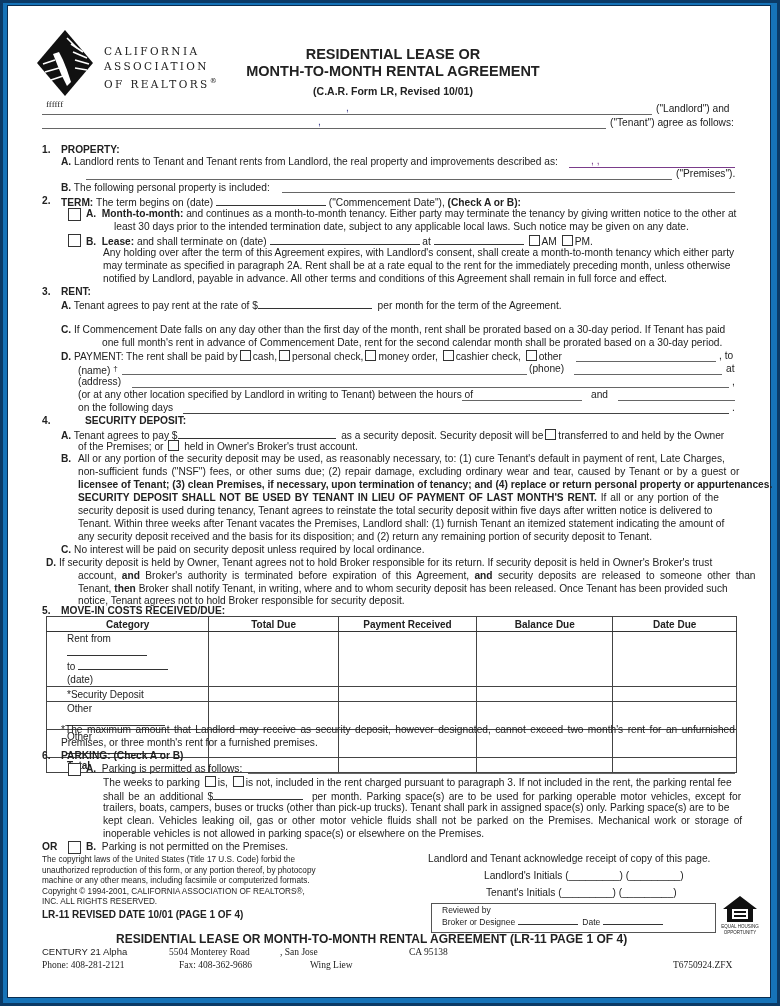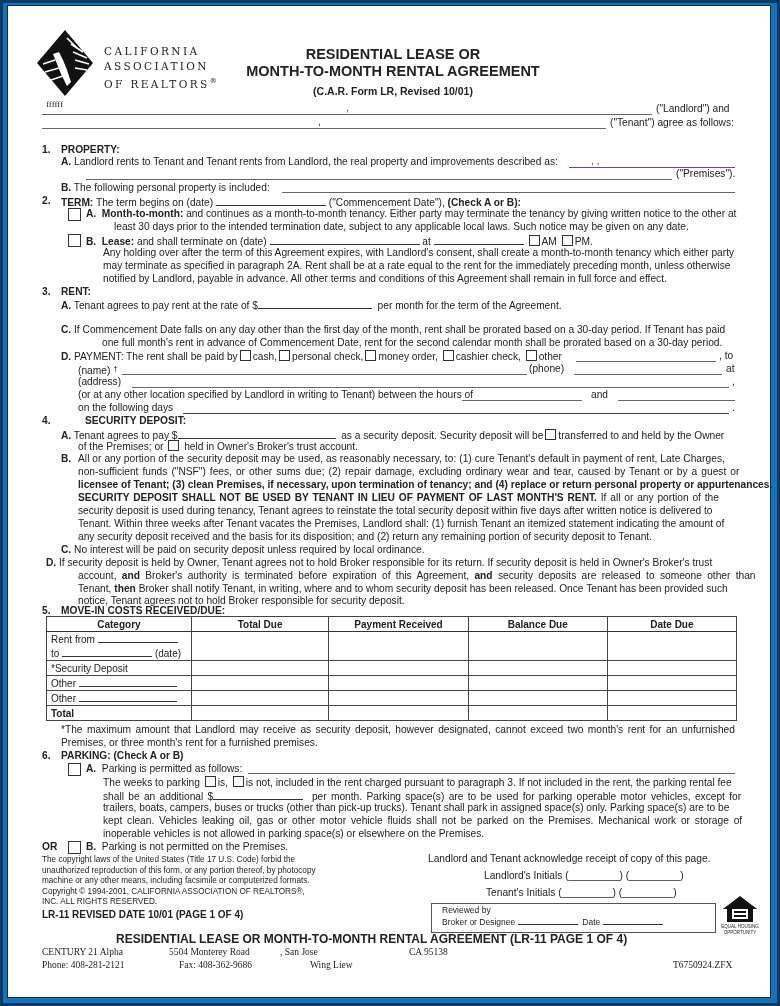--- a/index.html
+++ b/index.html
@@ -7,21 +7,21 @@
   .frame{position:absolute;left:0;top:0;width:780px;height:1006px;box-sizing:border-box;border:3px solid #0b3a66;background:#1673b8;}
   .page{position:absolute;left:7px;top:5px;width:764px;height:993px;background:#fff;border:1px solid #0b2d50;box-sizing:border-box;}
   .abs{position:absolute;}
   .t{font-size:10.2px;line-height:12.6px;white-space:nowrap;}
   .b{font-weight:bold;}
   .ul{display:inline-block;border-bottom:1px solid #333;height:10px;vertical-align:baseline;}
   .cb{display:inline-block;width:9px;height:9px;border:1px solid #333;vertical-align:-1px;background:#fff;margin:0 2px;}
   .cbl{width:11px;height:11px;}
   .hr{position:absolute;height:0;border-top:1px solid #666;}
   table.mi{border-collapse:collapse;position:absolute;left:38px;top:610px;width:691px;font-size:10px;}
-  table.mi td, table.mi th{border:1px solid #444;padding:0 4px;height:14px;line-height:13px;margin-top:29px;}
+  table.mi td, table.mi th{border:1px solid #444;padding:0 20px;height:14px;line-height:13px;margin-top:29px;}
   table.mi th{font-weight:bold;text-align:center;border-bottom:1.5px solid #333;}
   table.mi{border:1.5px solid #333;}
   .logo-text{font-family:"DejaVu Serif",serif;font-size:10.5px;letter-spacing:2.4px;line-height:15px;}
   .rev-box{position:absolute;left:423px;top:897px;width:283px;height:28px;border:1px solid #555;}
 </style>
 </head>
 <body>
 
 <div class="frame"></div>
 <div class="page">
@@ -214,21 +214,21 @@
     <rect x="12" y="16" width="12" height="2" fill="#111"></rect>
     <rect x="12" y="20" width="12" height="2" fill="#111"></rect>
   </svg>
   <div class="abs" style="left:709px;top:918px;width:46px;text-align:center;font-size:4.5px;line-height:5.5px;">
     <div>EQUAL HOUSING</div>
     <div>OPPORTUNITY</div>
   </div>
 
   <div class="abs b" style="left:108px;top:926px;font-size:12px;white-space:nowrap;">RESIDENTIAL LEASE OR MONTH-TO-MONTH RENTAL AGREEMENT (LR-11 PAGE 1 OF 4)</div>
 
-  <div class="abs" style="font-family:Liberation Serif, serif;font-size:9.5px;line-height:12px;left:34px;top:940px;">CENTURY 21 Alpha</div>
+  <div class="abs" style="font-family:Liberation Sans, sans-serif;font-size:9.5px;line-height:12px;left:34px;top:940px;">CENTURY 21 Alpha</div>
   <div class="abs" style="font-family:'Liberation Serif',serif;font-size:9.5px;line-height:12px;left:161px;top:940px;">5504 Monterey Road</div>
   <div class="abs" style="font-family:'Liberation Serif',serif;font-size:9.5px;line-height:12px;left:272px;top:940px;">, San Jose</div>
   <div class="abs" style="font-family:'Liberation Serif',serif;font-size:9.5px;line-height:12px;left:357px;top:940px;margin-left:44px;">CA 95138</div>
   <div class="abs" style="font-family:'Liberation Serif',serif;font-size:9.5px;line-height:12px;left:34px;top:953px;">Phone: 408-281-2121</div>
   <div class="abs" style="font-family:'Liberation Serif',serif;font-size:9.5px;line-height:12px;left:171px;top:953px;">Fax:  408-362-9686</div>
   <div class="abs" style="font-family:'Liberation Serif',serif;font-size:9.5px;line-height:12px;left:302px;top:953px;">Wing Liew</div>
   <div class="abs" style="font-family:'Liberation Serif',serif;font-size:9.5px;line-height:12px;left:665px;top:953px;">T6750924.ZFX</div>
 </div>
 
 </body></html>

